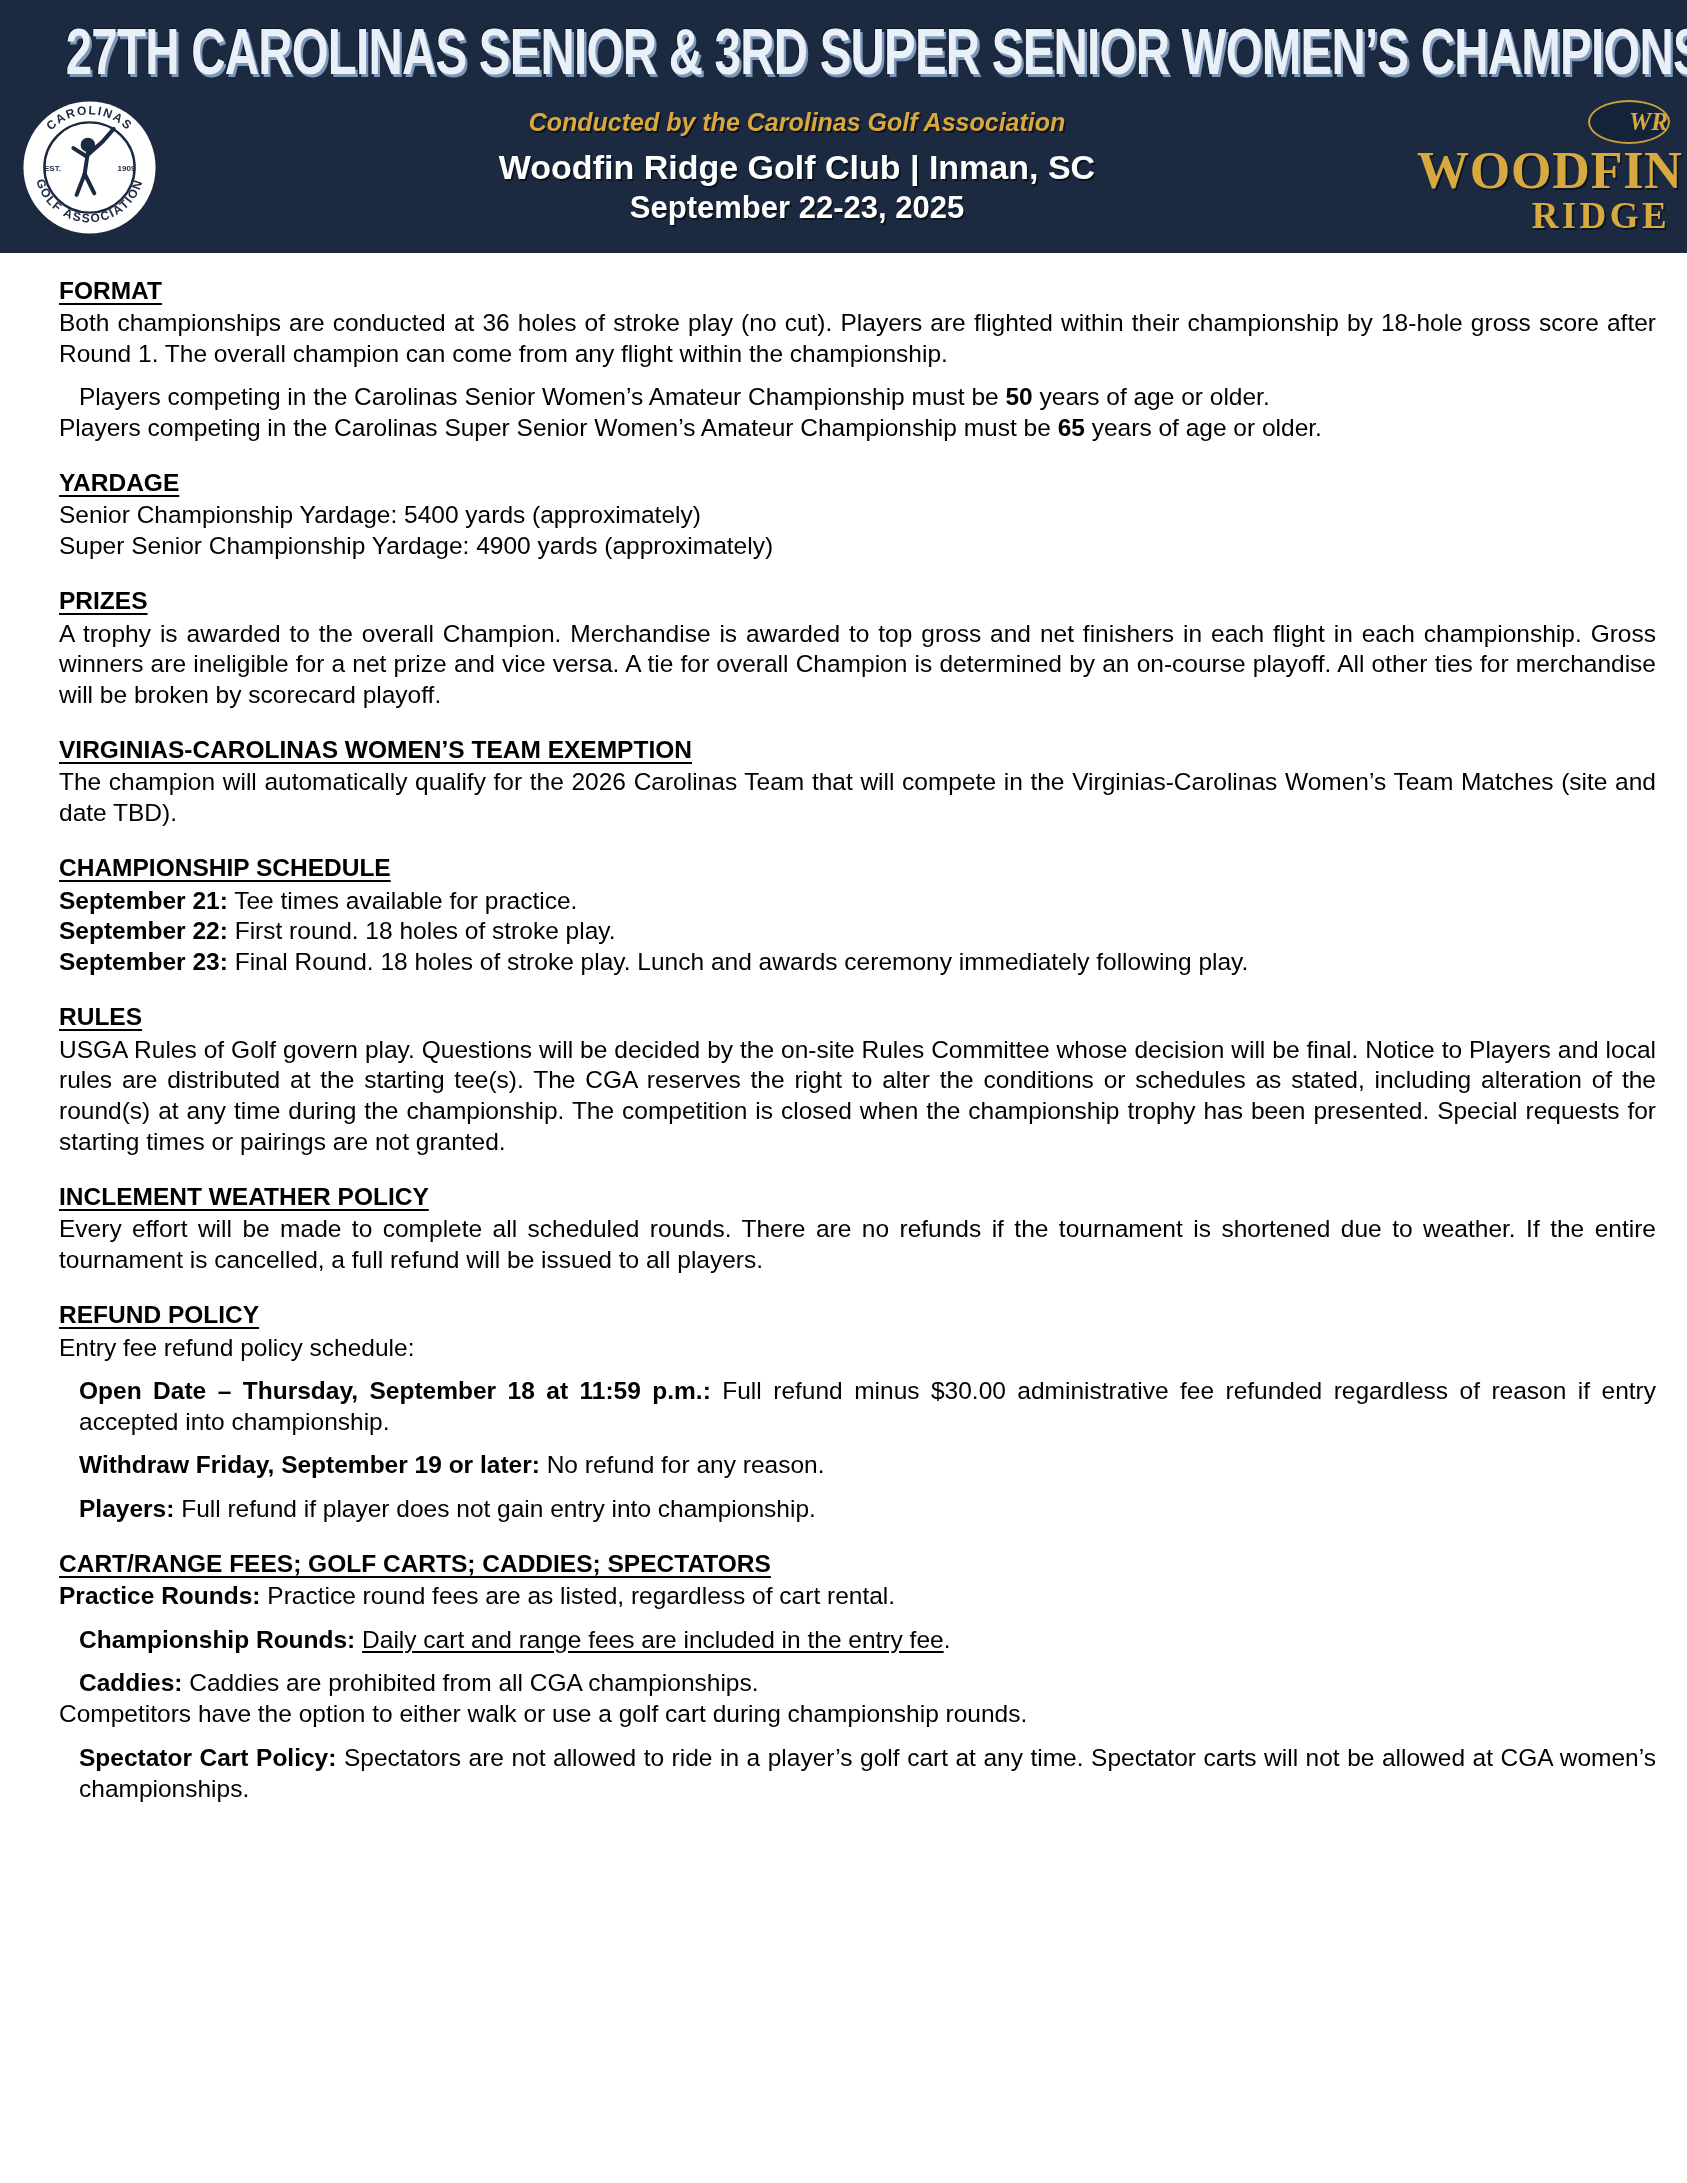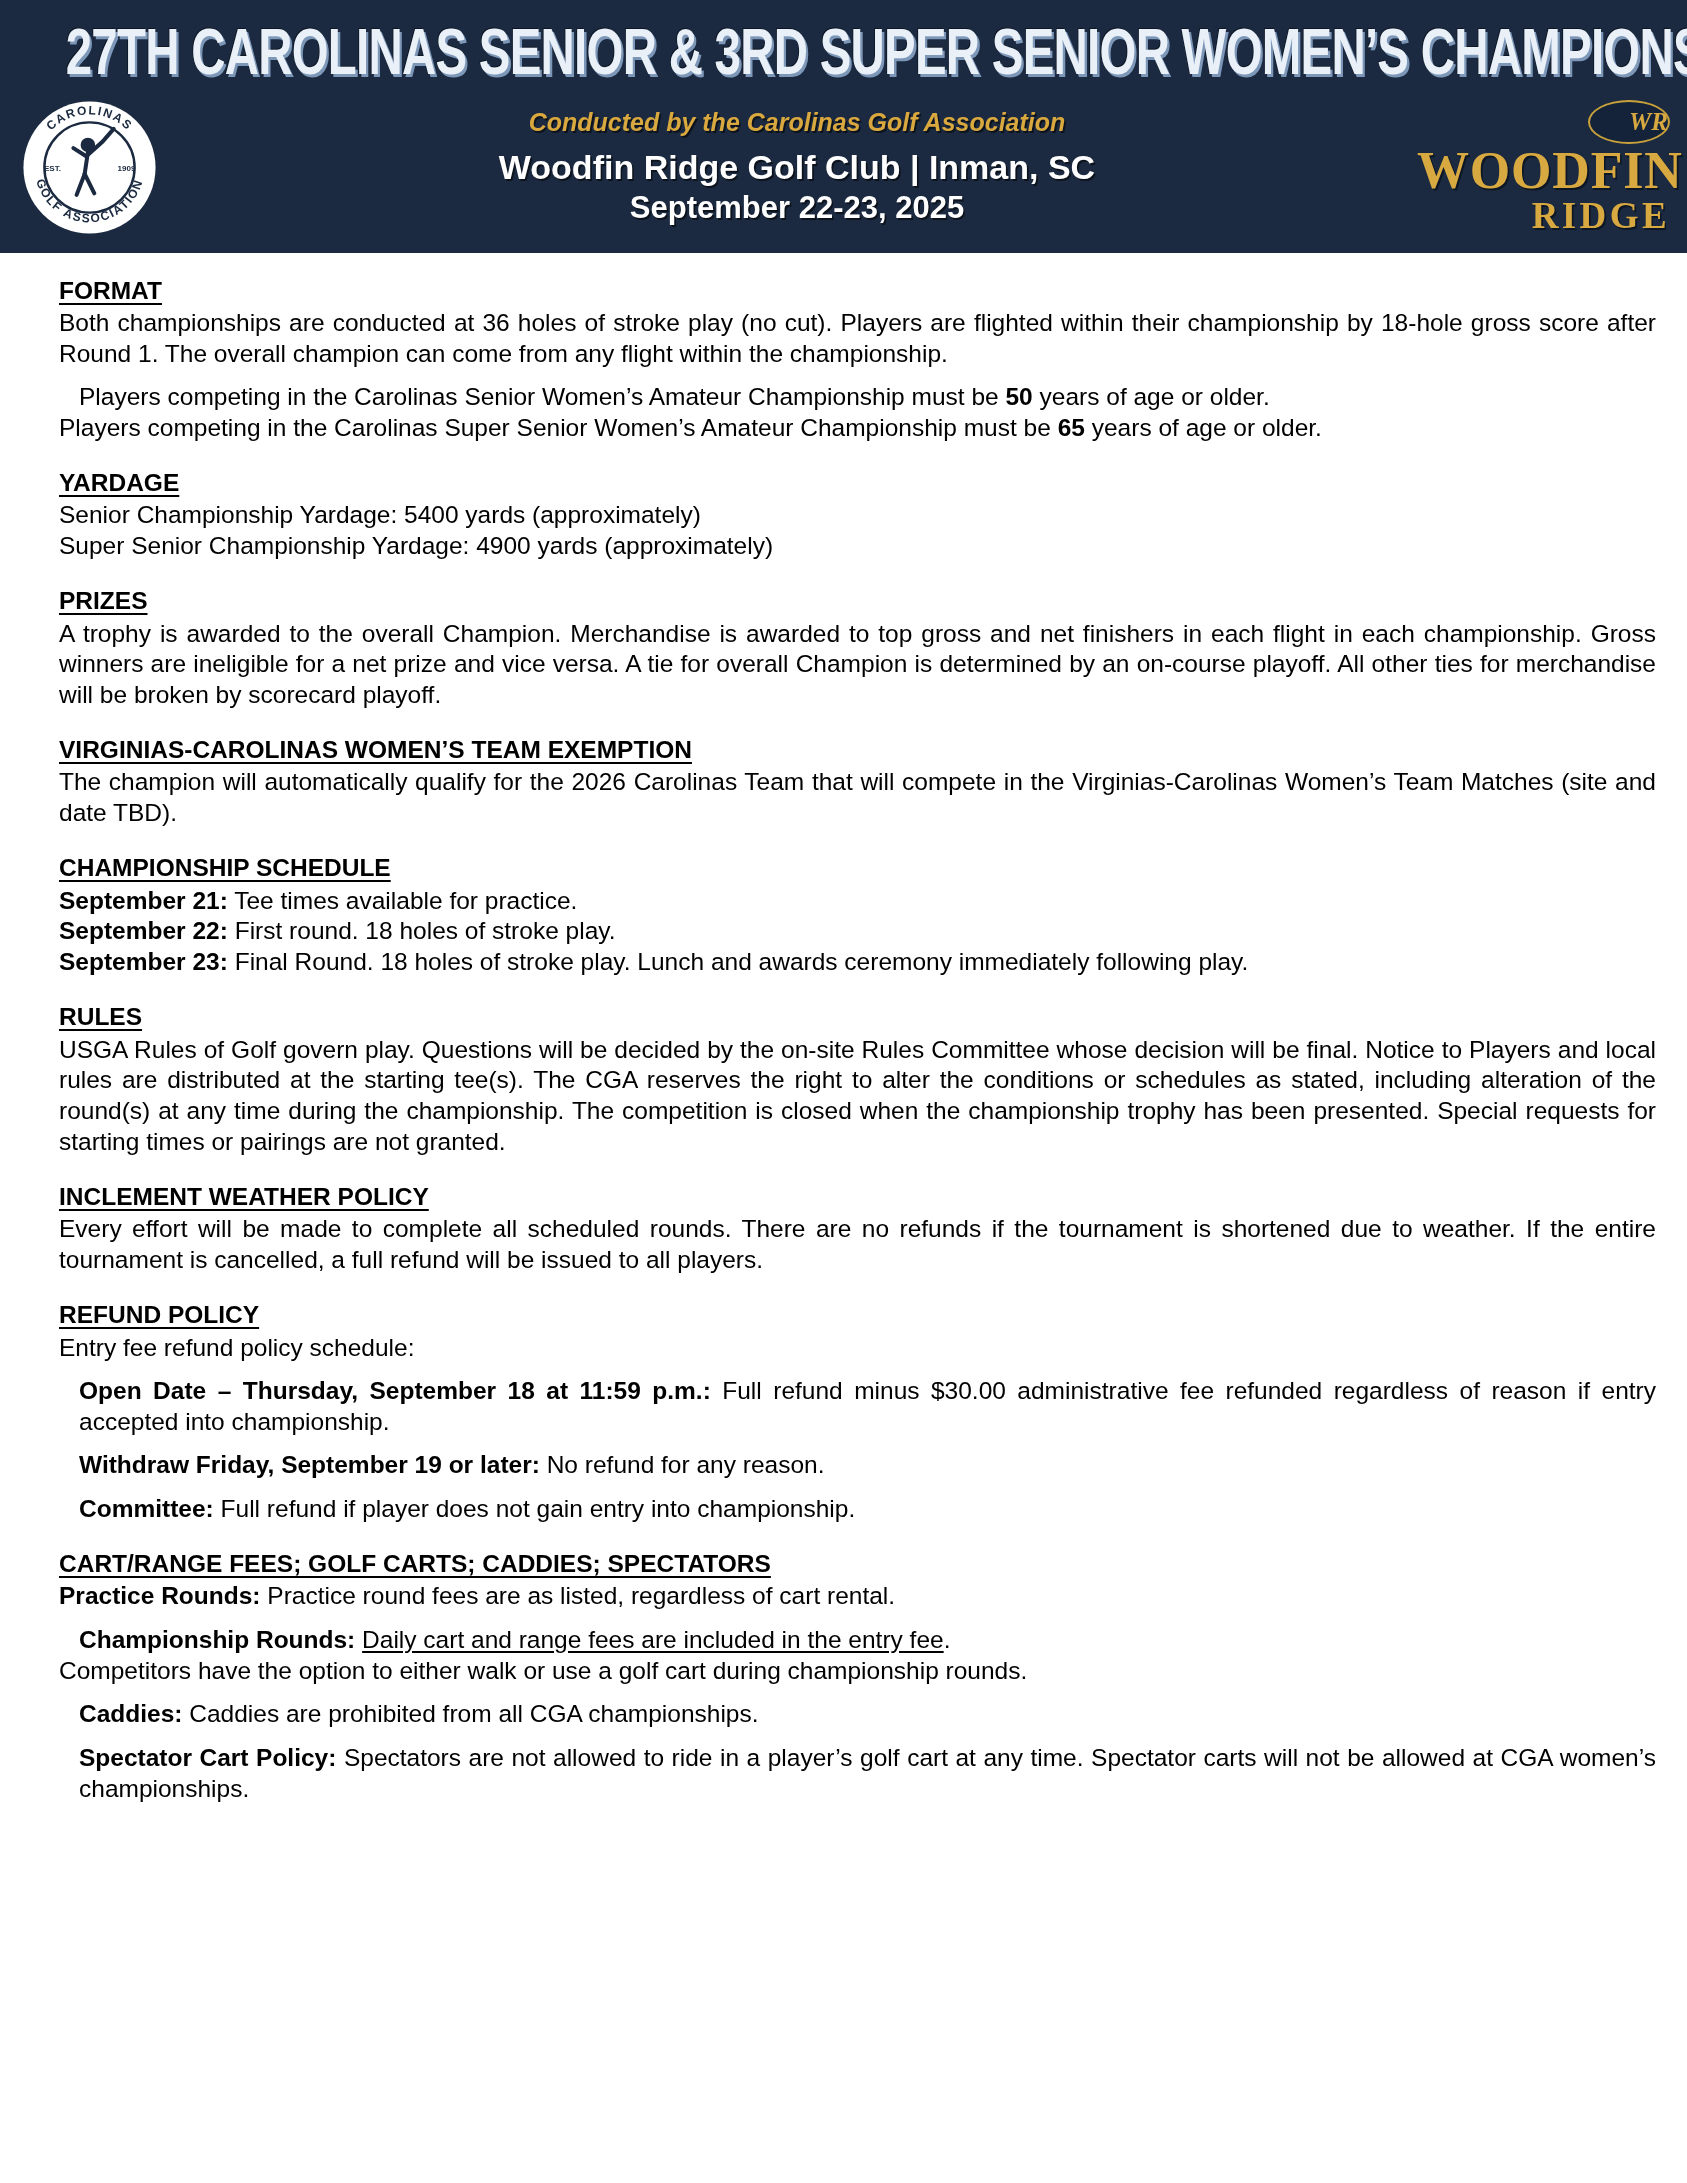--- a/index.html
+++ b/index.html
@@ -217,26 +217,26 @@
       </section>
       <section class="doc-section">
         <h2 class="sec-heading">INCLEMENT WEATHER POLICY</h2>
         <p class="block"><span>Every effort will be made to complete all scheduled rounds.  There are no refunds if the tournament is shortened due to weather.  If the entire tournament is cancelled, a full refund will be issued to all players.</span></p>
       </section>
       <section class="doc-section">
         <h2 class="sec-heading">REFUND POLICY</h2>
         <p class="block"><span>Entry fee refund policy schedule:</span></p>
         <p class="block gap"><span class="b">Open Date – Thursday, September 18 at 11:59 p.m.:</span><span> Full refund minus $30.00 administrative fee refunded regardless of reason if entry accepted into championship.</span></p>
         <p class="block gap"><span class="b">Withdraw Friday, September 19 or later:</span><span> No refund for any reason.</span></p>
-        <p class="block gap"><span class="b">Committee:</span><span> Full refund if player does not gain entry into championship.</span></p>
+        <p class="block gap"><span class="b">Players:</span><span> Full refund if player does not gain entry into championship.</span></p>
       </section>
       <section class="doc-section">
         <h2 class="sec-heading">CART/RANGE FEES; GOLF CARTS; CADDIES; SPECTATORS</h2>
         <p class="block"><span class="b">Practice Rounds:</span><span> Practice round fees are as listed, regardless of cart rental.</span></p>
         <p class="block gap"><span class="b">Championship Rounds:</span><span> </span><span class="u">Daily cart and range fees are included in the entry fee</span><span>.</span></p>
+        <p class="block gap"><span class="b">Caddies:</span><span> Caddies are prohibited from all CGA championships.</span></p>
         <p class="block"><span>Competitors have the option to either walk or use a golf cart during championship rounds.</span></p>
-        <p class="block gap"><span class="b">Caddies:</span><span> Caddies are prohibited from all CGA championships.</span></p>
         <p class="block gap"><span class="b">Spectator Cart Policy:</span><span> Spectators are not allowed to ride in a player’s golf cart at any time. Spectator carts will not be allowed at CGA women’s championships.</span></p>
       </section>
     </main>
 
 </div>
 
 
 </body></html>

